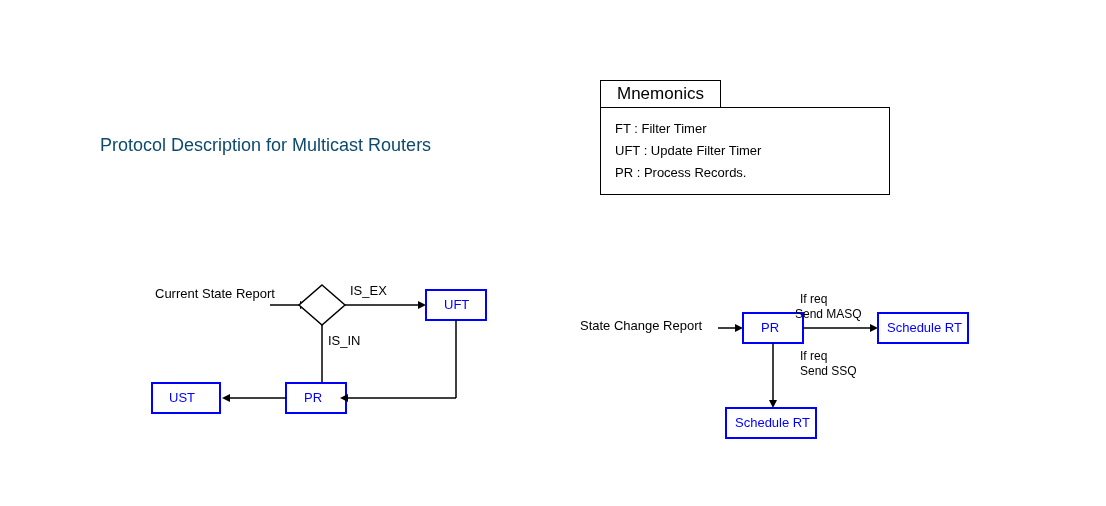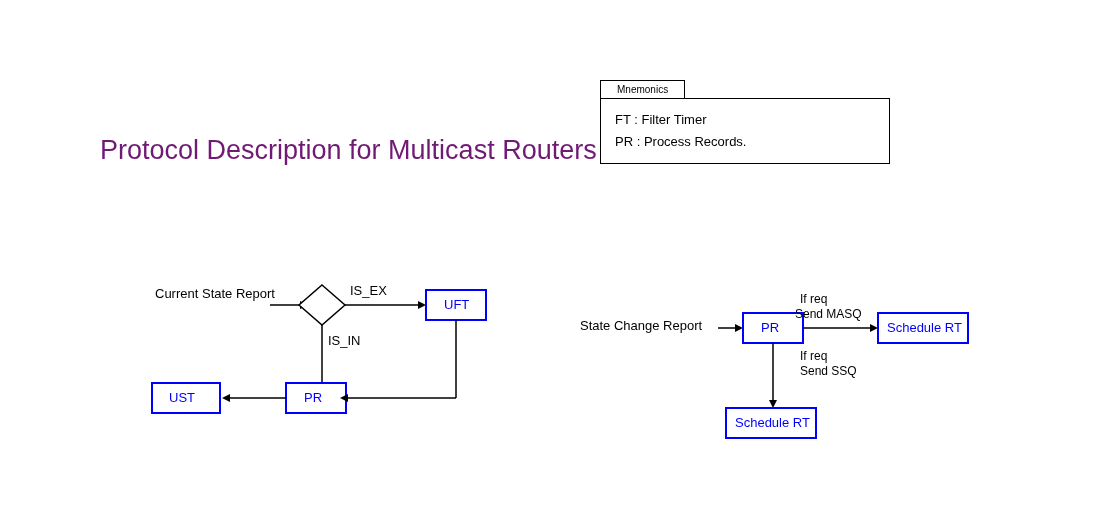--- a/index.html
+++ b/index.html
@@ -25,43 +25,43 @@
       top: 80px;
       left: 600px;
       width: 290px;
     }
     .mnemonics-tab {
       display: inline-block;
       border: 1px solid #000;
       border-bottom: none;
       padding: 3px 16px;
       background: #fff;
-      font-size: 10px;
+      font-size: 17px;
       position: relative;
       left: 0;
     }
     .mnemonics-box {
       border: 1px solid #000;
       padding: 10px 14px;
       background: #fff;
       line-height: 1.7;
     }
     .mnemonics-box p {
       font-size: 13px;
       color: #000;
     }
 
     
     .title {
       position: absolute;
       top: 135px;
       left: 100px;
-      font-size: 27px;
+      font-size: 18px;
       font-weight: normal;
-      color: #701a75;
+      color: #0c4a6e;
     }
 
     
     .diagrams-svg {
       position: absolute;
       top: 0;
       left: 0;
       width: 1106px;
       height: 506px;
       pointer-events: none;
@@ -71,20 +71,21 @@
 <body>
 
 <div class="page">
 
   <div class="title">Protocol Description for Multicast Routers</div>
 
   <div class="mnemonics-container">
     <div class="mnemonics-tab">Mnemonics</div>
     <div class="mnemonics-box">
       <p>FT : Filter Timer</p>
+      <p>UFT : Update Filter Timer</p>
       <p>PR : Process Records.</p>
     </div>
   </div>
 
   <svg class="diagrams-svg" xmlns="http://www.w3.org/2000/svg">
 
     <text x="155" y="298" font-family="Arial" font-size="13" fill="#000">Current State Report</text>
 
     <line x1="270" y1="305" x2="300" y2="305" stroke="#000" stroke-width="1.5"></line>
     <polygon points="300,301 308,305 300,309" fill="#000"></polygon>

